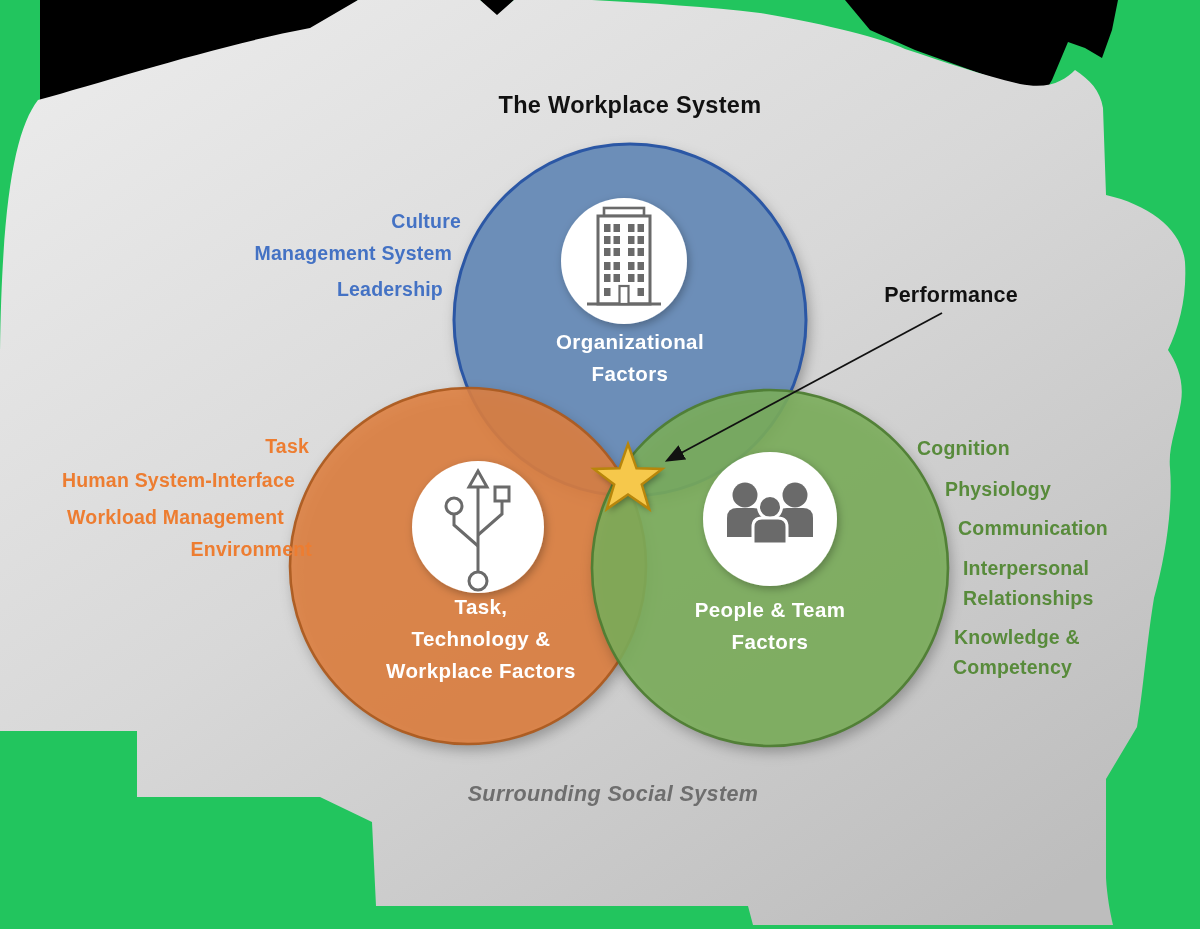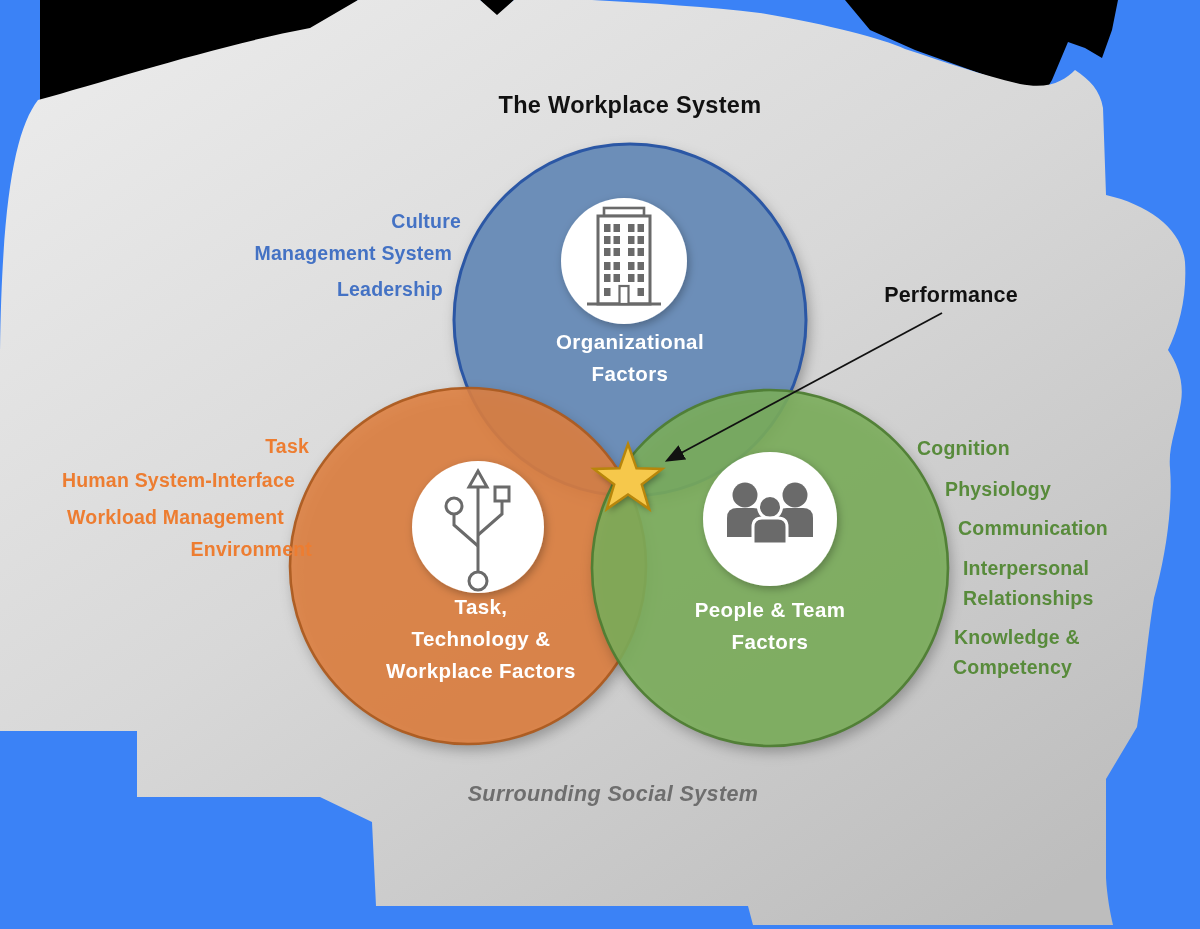--- a/index.html
+++ b/index.html
@@ -1,16 +1,16 @@
 <!DOCTYPE html>
 <html><head>
 <meta charset="utf-8">
 <style>
   html,body{margin:0;padding:0;background:#ffffff;}
-  .stage{width:1200px;height:929px;position:relative;overflow:hidden;background:#3b82f6;}
+  .stage{width:1200px;height:929px;position:relative;overflow:hidden;background:#22c55e;}
   svg{display:block;}
   text{font-family:"Liberation Sans","DejaVu Sans",sans-serif;}
   .title-text{font-size:23.5px;font-weight:700;letter-spacing:.3px;}
   .perf-text{font-size:21.5px;font-weight:700;letter-spacing:.2px;}
   .footer-text{font-size:21.5px;font-weight:700;font-style:italic;letter-spacing:.4px;}
   .factor-text{font-size:19.5px;font-weight:700;letter-spacing:.2px;}
   .circle-label{font-size:20.5px;font-weight:700;fill:#ffffff;letter-spacing:.4px;}
 </style>
 </head>
 <body>

